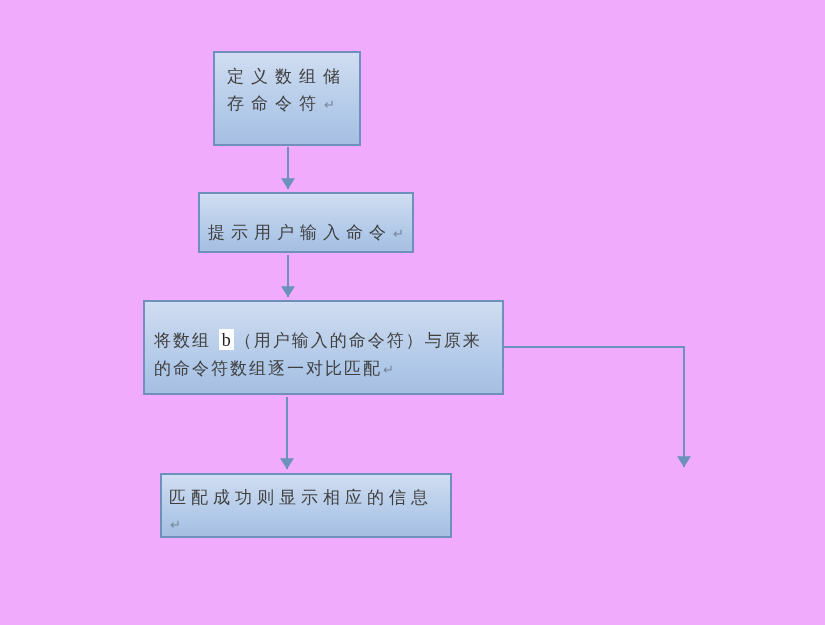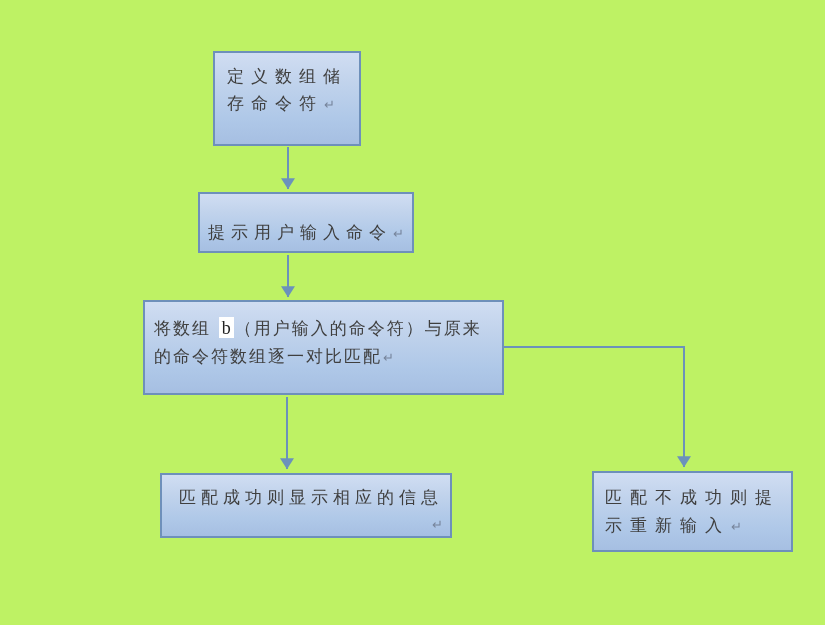--- a/index.html
+++ b/index.html
@@ -5,21 +5,21 @@
   html, body {
     margin: 0;
     padding: 0;
     background: #ffffff;
     font-family: "Liberation Sans", sans-serif;
   }
   .canvas {
     position: relative;
     width: 825px;
     height: 625px;
-    background: #bef264;
+    background: #f0abfc;
     overflow: hidden;
   }
   .connectors {
     position: absolute;
     left: 0;
     top: 0;
     width: 825px;
     height: 625px;
     pointer-events: none;
   }
@@ -44,22 +44,22 @@
     font-family: "Liberation Serif", serif;
     font-size: 18px;
     color: #222222;
     padding: 1px 3px 0 3px;
     letter-spacing: 0;
     margin: 0 1px;
   }
   
   .n-define  { left: 213px; top: 51px;  width: 148px; height: 95px; padding: 10px 12px; letter-spacing: 7px; line-height: 27px; }
   .n-prompt  { left: 198px; top: 192px; width: 216px; height: 61px; padding: 26px 8px;  letter-spacing: 6px; line-height: 26px; }
-  .n-compare { left: 143px; top: 300px; width: 361px; height: 95px; padding: 12px 9px;   letter-spacing: 2px; line-height: 28px; }
-  .n-success { left: 160px; top: 473px; width: 292px; height: 65px; padding: 10px 7px;  letter-spacing: 5px; line-height: 26px; text-align: right; }
+  .n-compare { left: 143px; top: 300px; width: 361px; height: 95px; padding: 24px 9px;   letter-spacing: 2px; line-height: 28px; }
+  .n-success { left: 160px; top: 473px; width: 292px; height: 65px; padding: 10px 7px;  letter-spacing: 5px; line-height: 26px; }
   .n-fail    { left: 592px; top: 471px; width: 201px; height: 81px; padding: 11px 11px; letter-spacing: 8px; line-height: 28px; }
 </style>
 </head>
 <body>
 
 <div class="canvas">
 
   <svg class="connectors" width="825" height="625" viewBox="0 0 825 625" xmlns="http://www.w3.org/2000/svg">
     <defs>
       <marker id="ah" markerWidth="8" markerHeight="8" refX="5.4" refY="3.5" orient="auto">
@@ -81,17 +81,14 @@
   </div>
 
   <div class="node n-compare">
     <span class="txt">将数组 </span><span class="var-b">b</span><span class="txt">（用户输入的命令符）与原来的命令符数组逐一对比匹配</span><span class="pmark">↵</span>
   </div>
 
   <div class="node n-success">
     <span class="txt">匹配成功则显示相应的信息</span><span class="pmark">↵</span>
   </div>
 
-  <div class="node n-fail">
-    <span class="txt">匹配不成功则提示重新输入</span><span class="pmark">↵</span>
-  </div>
 
 </div>
 
 </body></html>

